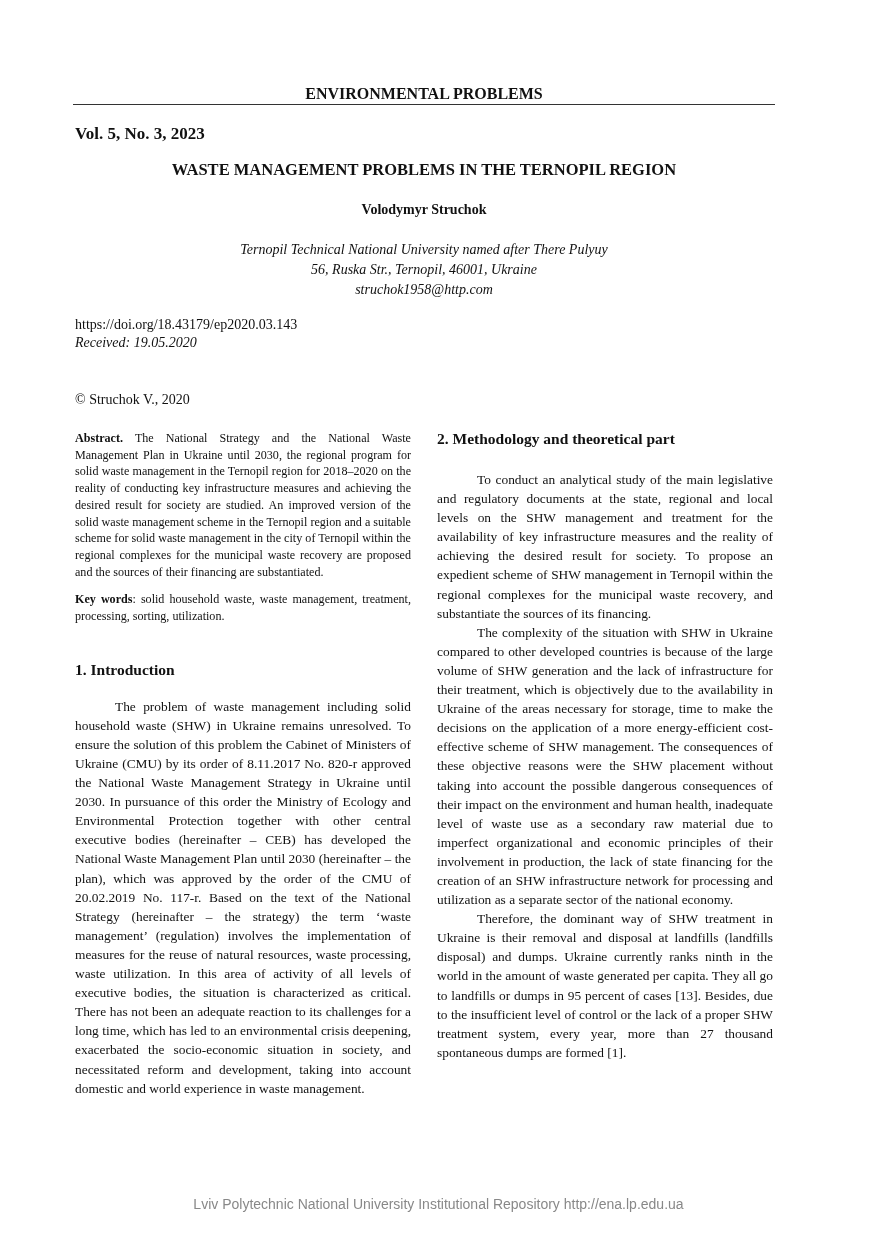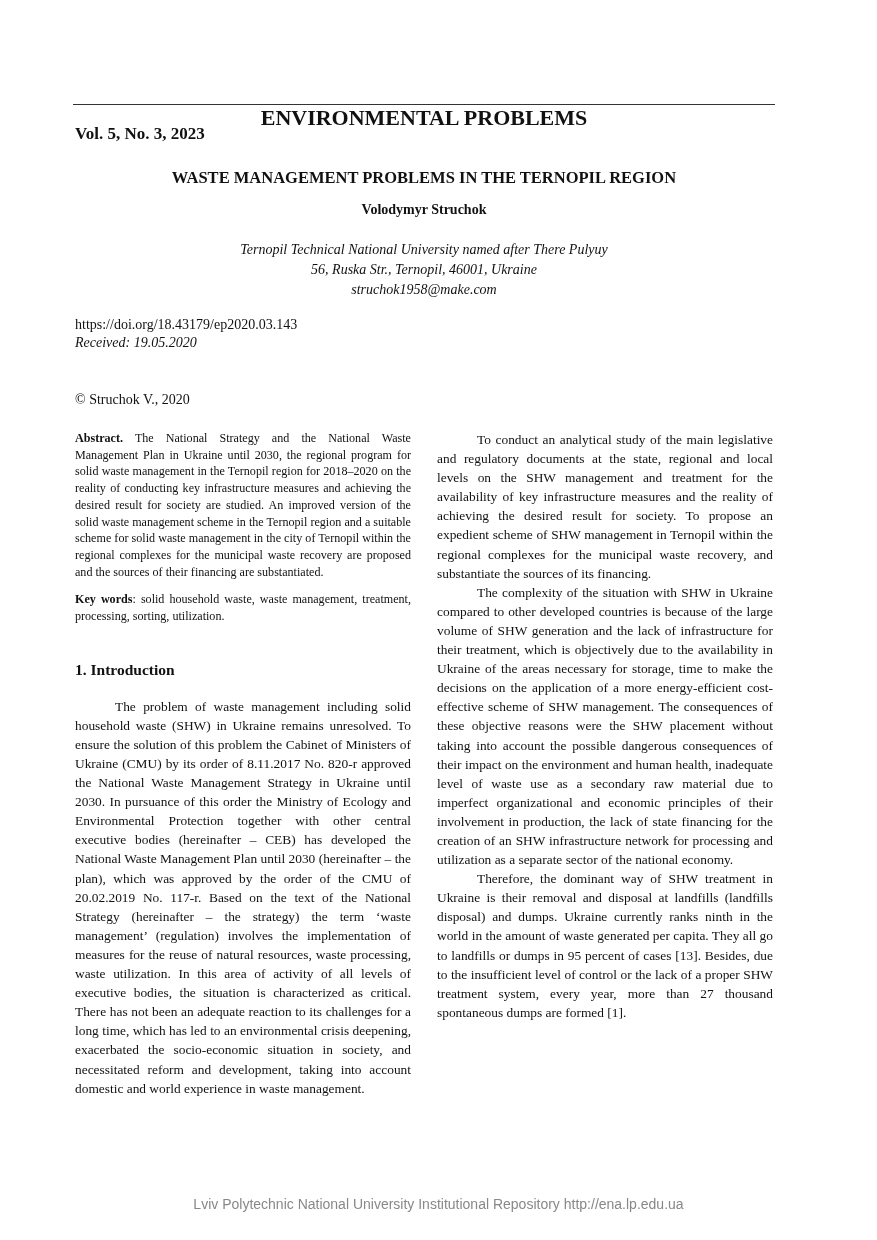--- a/index.html
+++ b/index.html
@@ -2,34 +2,33 @@
 <html><head>
   <meta charset="utf-8">
   <style>
     html, body { margin: 0; padding: 0; background: #ffffff; }
     body {
       width: 877px; height: 1240px; position: relative; overflow: hidden;
       font-family: "Liberation Serif", "DejaVu Serif", serif; color: #111;
     }
     .journal-header {
       position: absolute; left: 73px; top: 84px; width: 702px;
-      text-align: center; font-weight: bold; font-size: 22px; line-height: 20px;
+      text-align: center; font-weight: bold; font-size: 16px; line-height: 20px;
       padding-bottom: 0px;
-      margin-top: 24px;
     }
     .header-rule {
       position: absolute; left: 73px; top: 104px; width: 702px; height: 0;
       border-top: 1px solid #333;
     }
     .volume {
       position: absolute; left: 75px; top: 124px; font-weight: bold; font-size: 17px;
     }
     .title {
       position: absolute; left: 73px; top: 160px; width: 702px; text-align: center;
-      font-weight: bold; font-size: 16.5px; margin-top: 8px;
+      font-weight: bold; font-size: 16.5px;
     }
     .author {
       position: absolute; left: 73px; top: 202px; width: 702px; text-align: center;
       font-weight: bold; font-size: 14px;
     }
     .affil {
       position: absolute; left: 73px; top: 240px; width: 702px; text-align: center;
       font-style: italic; font-size: 14px; line-height: 20px;
     }
     .meta { position: absolute; left: 75px; font-size: 14px; }
@@ -71,34 +70,35 @@
 <div class="header-rule"></div>
 
 <div class="volume">Vol. 5, No. 3, 2023</div>
 
 <div class="title">WASTE MANAGEMENT PROBLEMS IN THE TERNOPIL REGION</div>
 <div class="author">Volodymyr Struchok</div>
 
 <div class="affil">
   <div>Ternopil Technical National University named after There Pulyuy</div>
   <div>56, Ruska Str., Ternopil, 46001, Ukraine</div>
-  <div>struchok1958@make.com</div>
+  <div>struchok1958@http.com</div>
 </div>
 
 <div class="meta doi">https://doi.org/18.43179/ep2020.03.143</div>
 <div class="meta received">Received: 19.05.2020</div>
 <div class="meta copyright">© Struchok V., 2020</div>
 
 <div class="col col-left">
   <p class="abstract"><span class="label-bold">Abstract.</span><span> The National Strategy and the National Waste Management Plan in Ukraine until 2030, the regional program for solid waste management in the Ternopil region for 2018–2020 on the reality of conducting key infrastructure measures and achieving the desired result for society are studied. An improved version of the solid waste management scheme in the Ternopil region and a suitable scheme for solid waste management in the city of Ternopil within the regional complexes for the municipal waste recovery are proposed and the sources of their financing are substantiated.</span></p>
   <p class="keywords"><span class="label-bold">Key words</span><span>: solid household waste, waste management, treatment, processing, sorting, utilization.</span></p>
 
   <h2 class="section-heading">1. Introduction</h2>
   <p class="body-text">The problem of waste management including solid household waste (SHW) in Ukraine remains unresolved. To ensure the solution of this problem the Cabinet of Ministers of Ukraine (CMU) by its order of 8.11.2017 No. 820-r approved the National Waste Management Strategy in Ukraine until 2030. In pursuance of this order the Ministry of Ecology and Environmental Protection together with other central executive bodies (hereinafter – CEB) has developed the National Waste Management Plan until 2030 (hereinafter – the plan), which was approved by the order of the CMU of 20.02.2019 No. 117-r. Based on the text of the National Strategy (hereinafter – the strategy) the term ‘waste management’ (regulation) involves the implementation of measures for the reuse of natural resources, waste processing, waste utilization. In this area of activity of all levels of executive bodies, the situation is characterized as critical. There has not been an adequate reaction to its challenges for a long time, which has led to an environmental crisis deepening, exacerbated the socio-economic situation in society, and necessitated reform and development, taking into account domestic and world experience in waste management.</p>
 </div>
 
 <div class="col col-right">
+  <h2 class="section-heading">2. Methodology and theoretical part</h2>
   <p class="body-text">To conduct an analytical study of the main legislative and regulatory documents at the state, regional and local levels on the SHW management and treatment for the availability of key infrastructure measures and the reality of achieving the desired result for society. To propose an expedient scheme of SHW management in Ternopil within the regional complexes for the municipal waste recovery, and substantiate the sources of its financing.</p>
   <p class="body-text">The complexity of the situation with SHW in Ukraine compared to other developed countries is because of the large volume of SHW generation and the lack of infrastructure for their treatment, which is objectively due to the availability in Ukraine of the areas necessary for storage, time to make the decisions on the application of a more energy-efficient cost-effective scheme of SHW management. The consequences of these objective reasons were the SHW placement without taking into account the possible dangerous consequences of their impact on the environment and human health, inadequate level of waste use as a secondary raw material due to imperfect organizational and economic principles of their involvement in production, the lack of state financing for the creation of an SHW infrastructure network for processing and utilization as a separate sector of the national economy.</p>
   <p class="body-text">Therefore, the dominant way of SHW treatment in Ukraine is their removal and disposal at landfills (landfills disposal) and dumps. Ukraine currently ranks ninth in the world in the amount of waste generated per capita. They all go to landfills or dumps in 95 percent of cases [13]. Besides, due to the insufficient level of control or the lack of a proper SHW treatment system, every year, more than 27 thousand spontaneous dumps are formed [1].</p>
 </div>
 
 <div class="footer">Lviv Polytechnic National University Institutional Repository http://ena.lp.edu.ua</div>
 
 </body></html>

